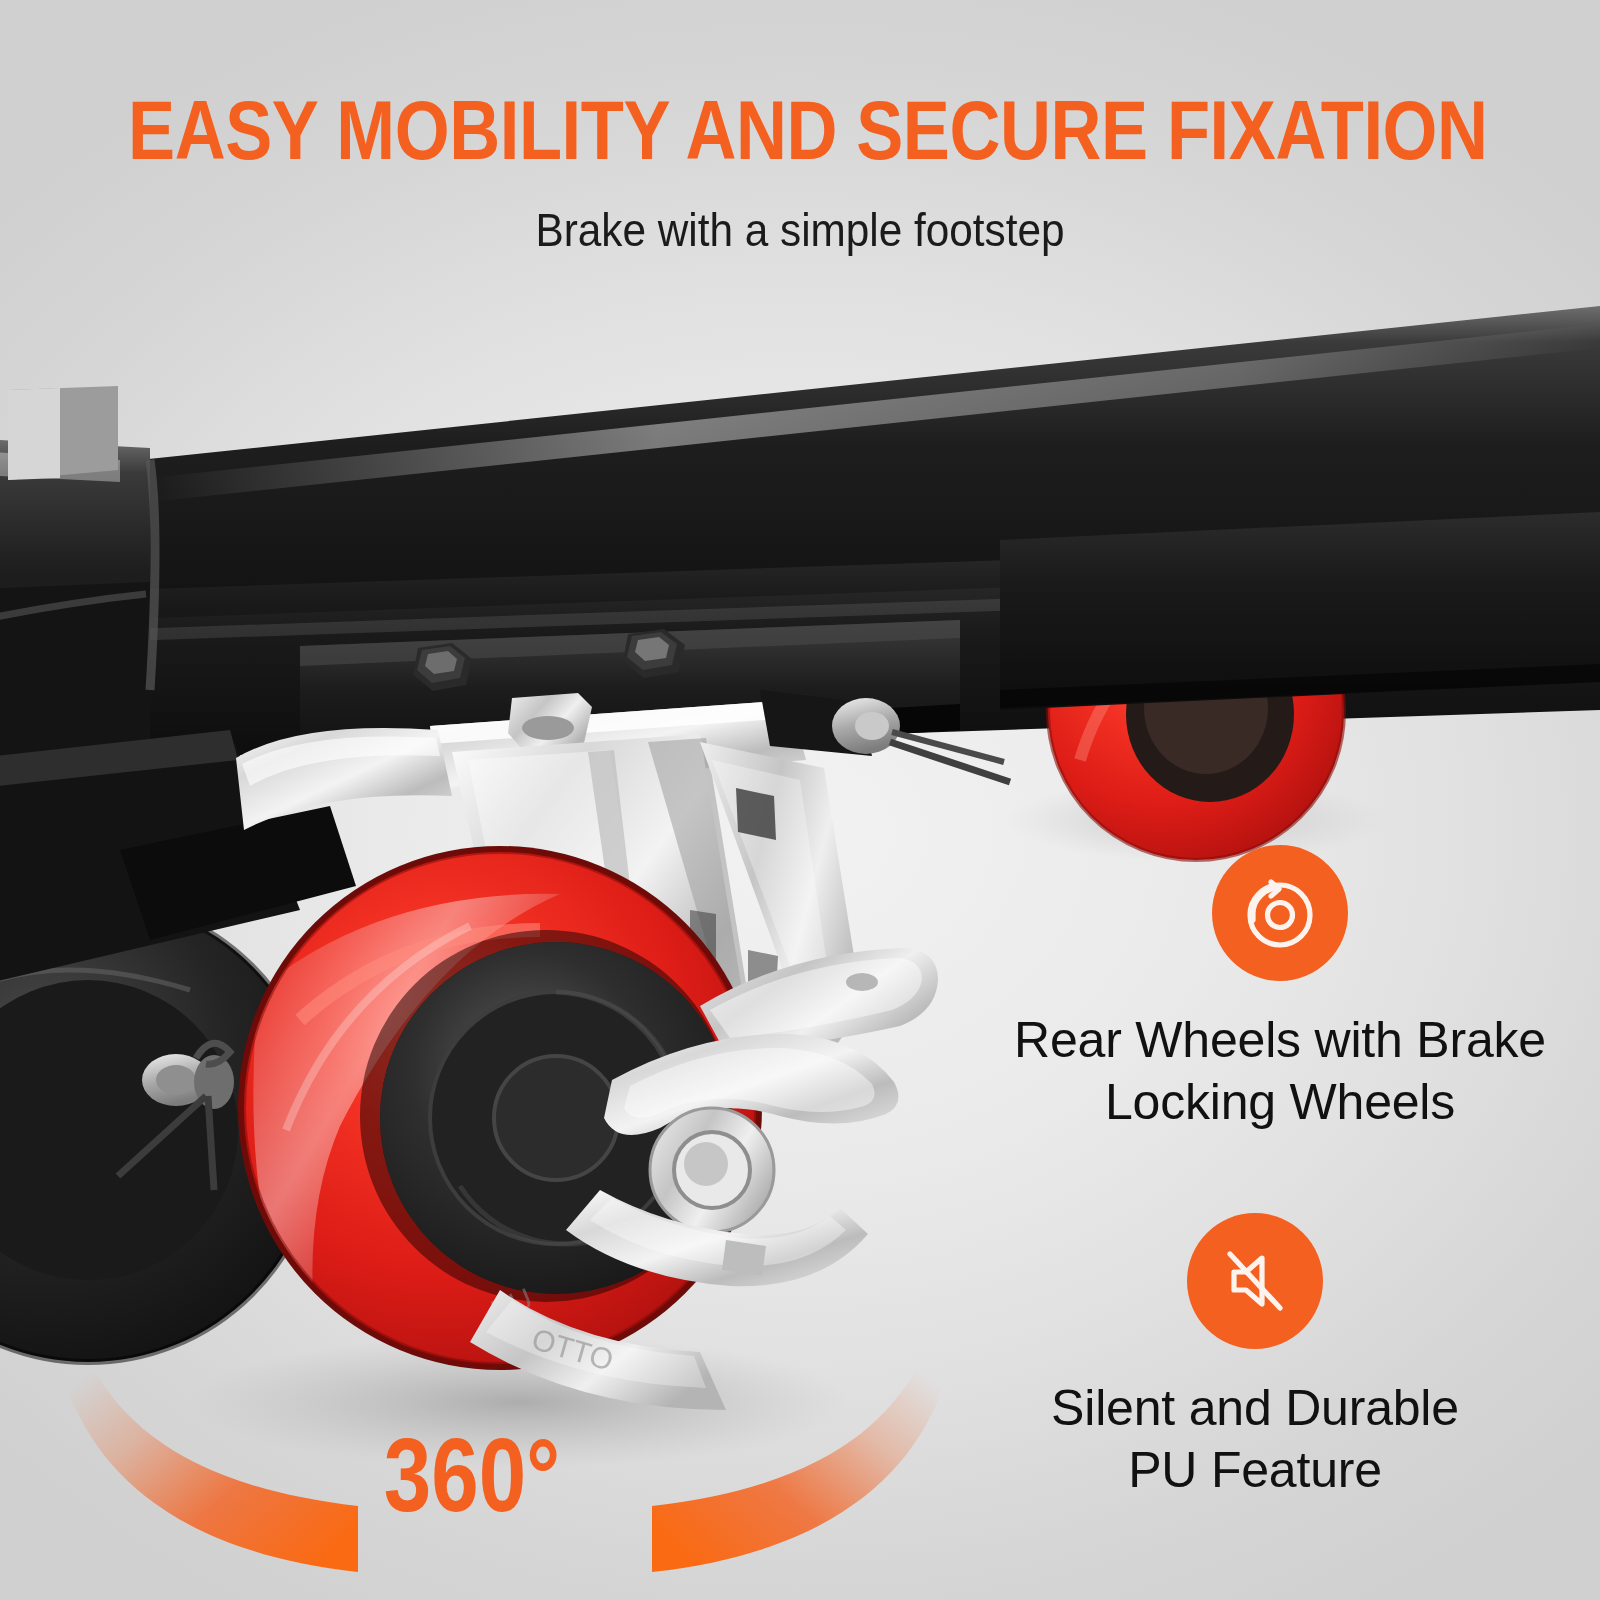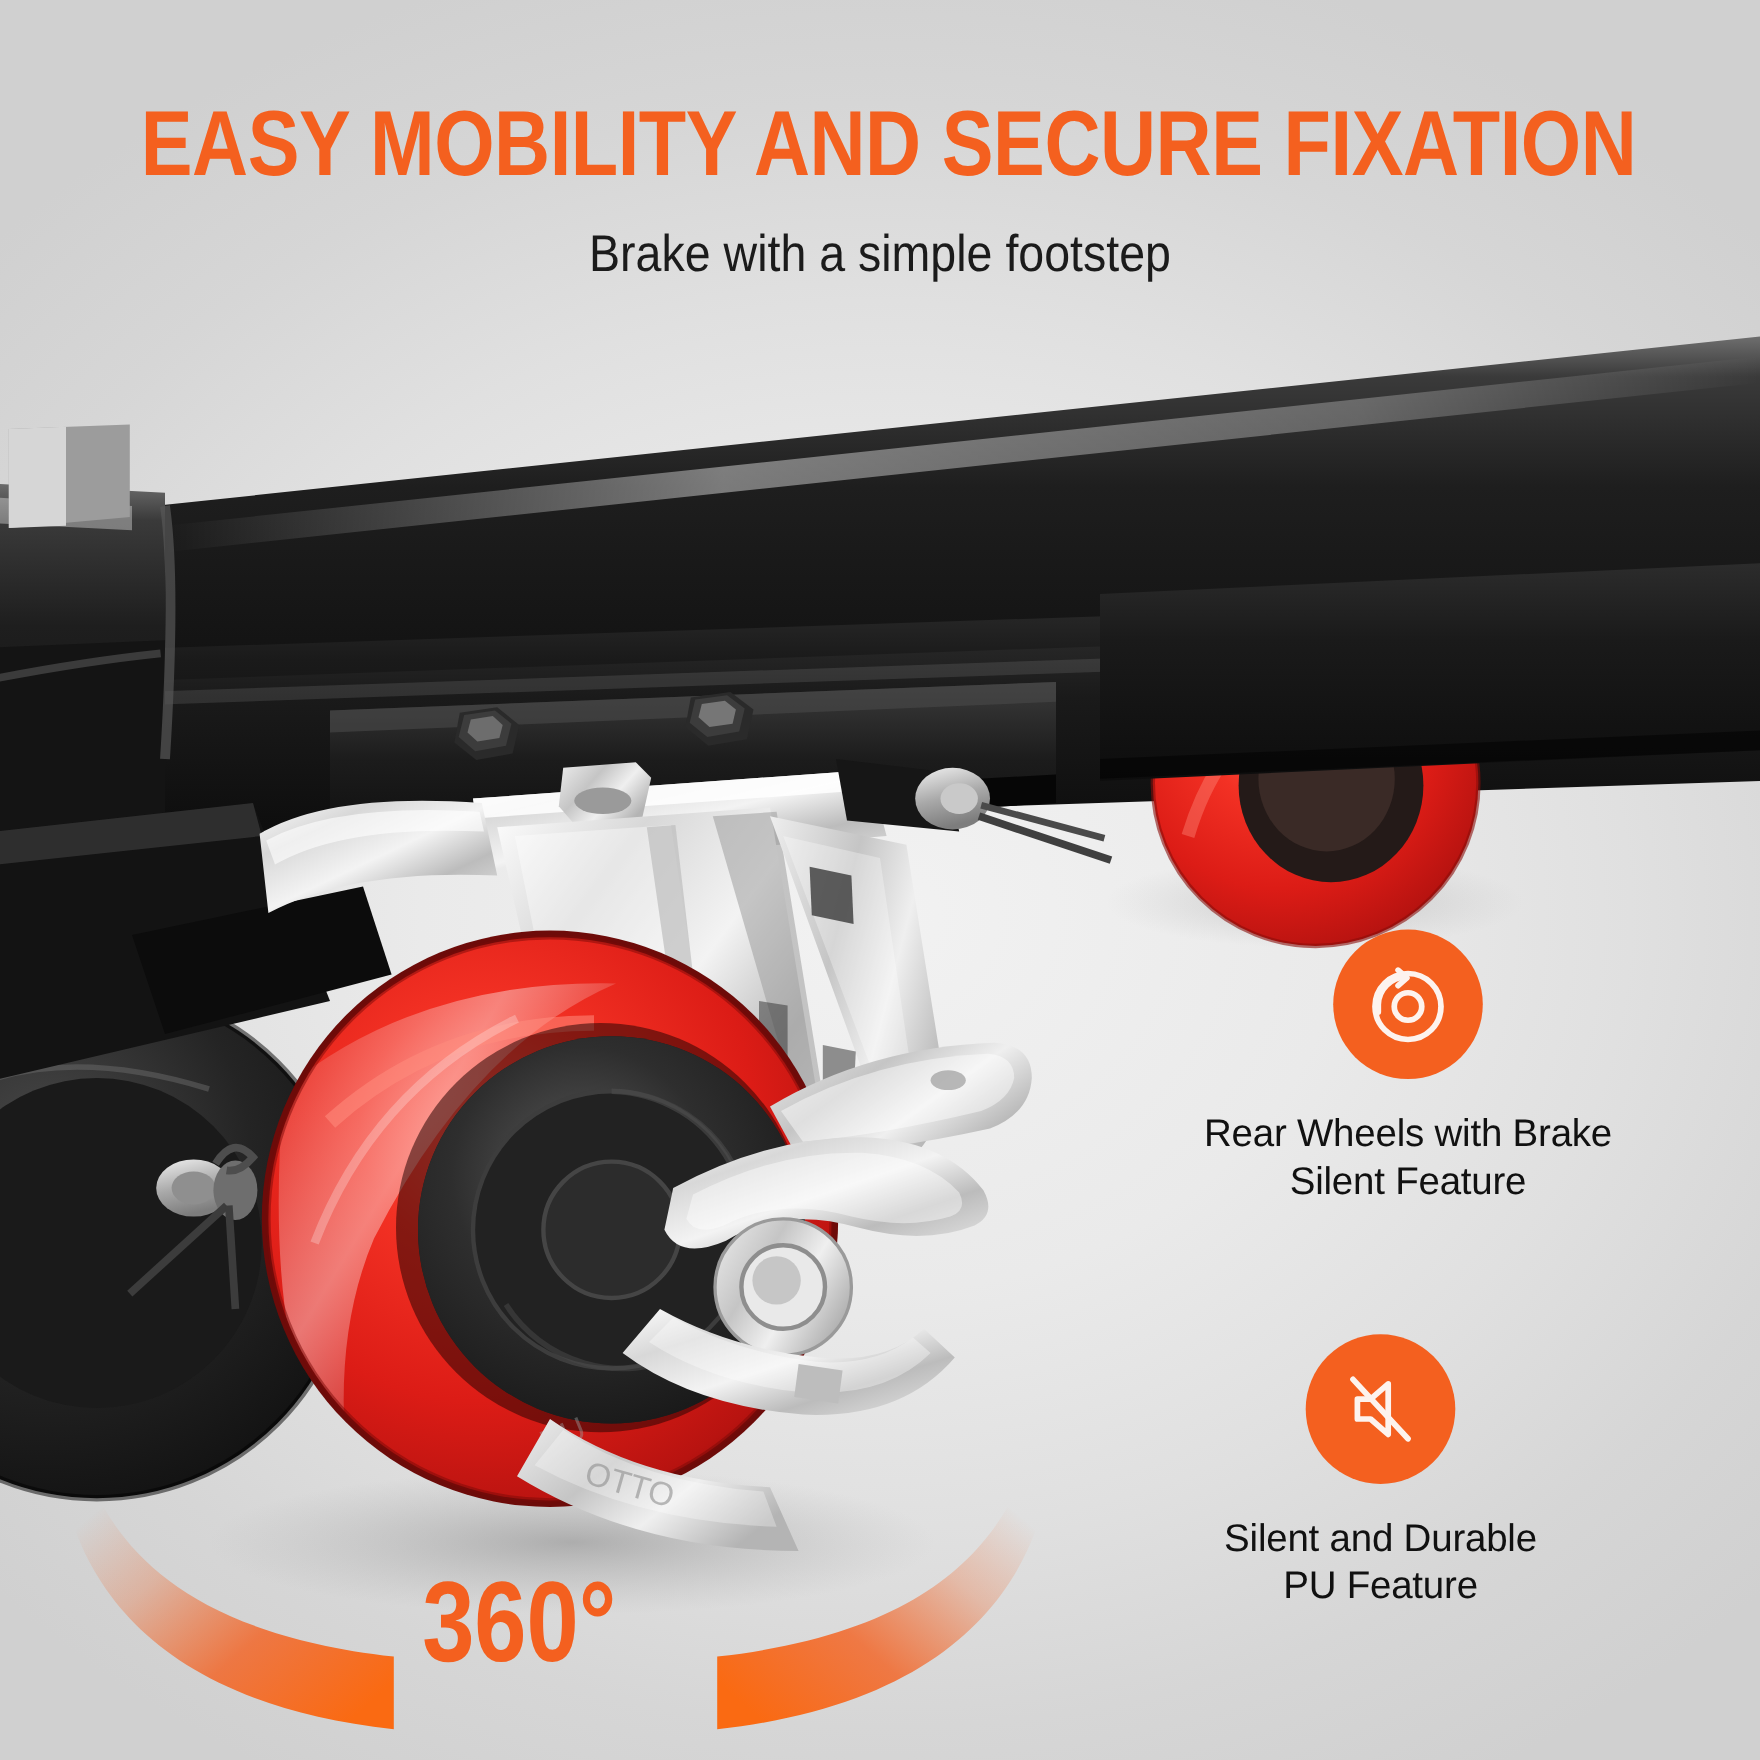--- a/index.html
+++ b/index.html
@@ -100,21 +100,21 @@
     background: #F4601F;
     display: flex;
     align-items: center;
     justify-content: center;
   }
   .feature-icon svg { display:block; }
 
   .feature-text {
     margin-top: 28px;
     color: #111111;
-    font-size: 35px;
+    font-size: 50px;
     line-height: 1.24;
     letter-spacing: -0.2px;
   }
   .feature-text span { display: block; }
 </style>
 </head>
 <body>
 
 <div id="poster">
 
@@ -417,21 +417,21 @@
         <g fill="none" stroke="#FDF3EE" stroke-width="5.2" stroke-linecap="round" stroke-linejoin="round">
           <circle cx="43" cy="45" r="30"></circle>
           <circle cx="43" cy="45" r="12.5"></circle>
           <path d="M41 18 A26 26 0 0 0 16 43 L16 50"></path>
           <path d="M34 12 L42 19 L34 26"></path>
         </g>
       </svg>
     </div>
     <div class="feature-text">
       <span>Rear Wheels with Brake</span>
-      <span>Silent Feature</span>
+      <span>Locking Wheels</span>
     </div>
   </div>
 
   <div class="feature feature-2">
     <div class="feature-icon">
       <svg width="86" height="86" viewBox="0 0 86 86" aria-hidden="true">
         <g fill="none" stroke="#FDF3EE" stroke-width="5.2" stroke-linecap="round" stroke-linejoin="round">
           <path d="M50 20 L34 34 L22 34 L22 52 L34 52 L50 66 Z"></path>
           <line x1="18" y1="16" x2="68" y2="70"></line>
         </g>

